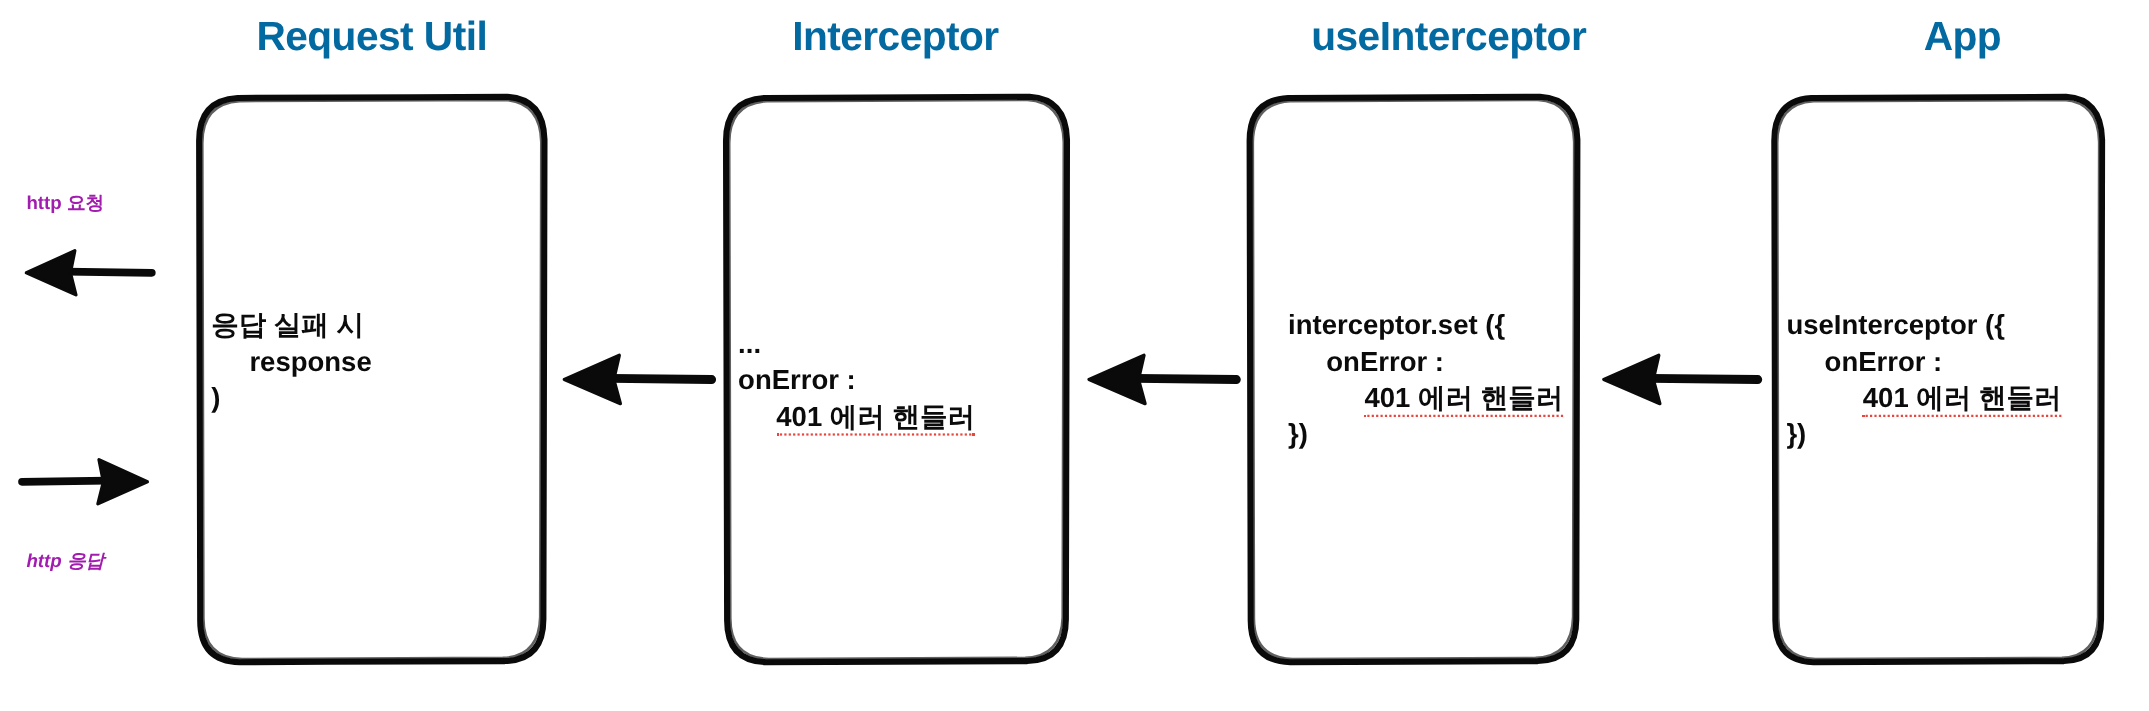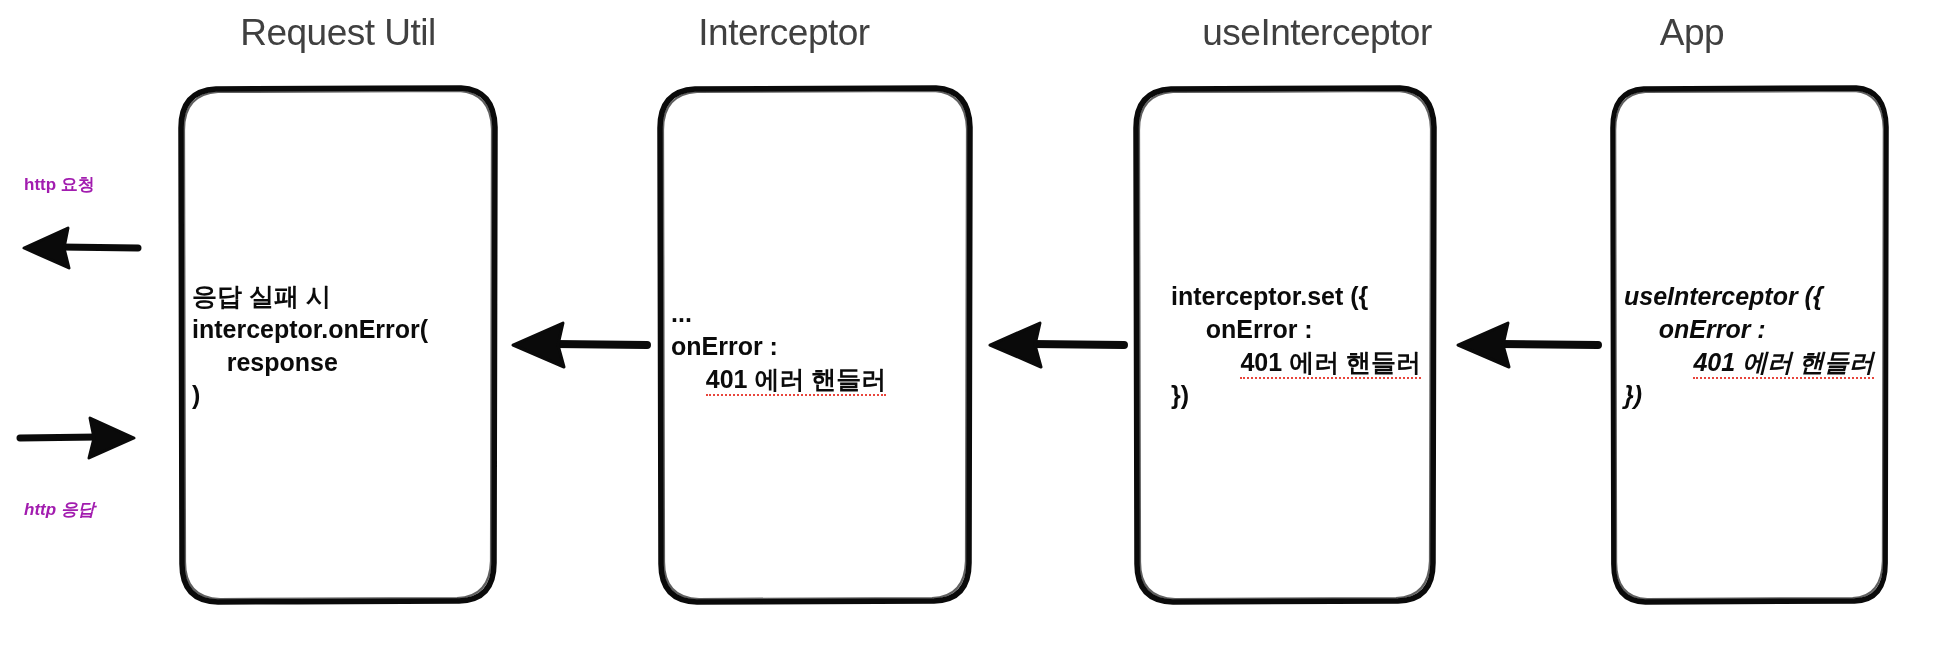--- a/index.html
+++ b/index.html
@@ -16,22 +16,22 @@
     width: 1954px;
     height: 646px;
     background: #ffffff;
     overflow: hidden;
   }
 
   
   .col-title {
     position: absolute;
     font-size: 37px;
-    font-weight: 400;
-    color: #404040;
+    font-weight: 700;
+    color: #0369a1;
     letter-spacing: -0.5px;
     text-align: center;
     white-space: nowrap;
     transform: translateX(-50%);
     top: 12px;
   }
 
   
   .node-box {
     position: absolute;
@@ -79,49 +79,49 @@
     color: #a21caf;
     white-space: nowrap;
   }
 </style>
 </head>
 <body>
 
 <div id="canvas">
 
   <div class="col-title" style="left:338px;">Request Util</div>
-  <div class="col-title" style="left:784px;text-align:center;">Interceptor</div>
+  <div class="col-title" style="left:814px;text-align:center;">Interceptor</div>
   <div class="col-title" style="left:1285px;margin-left:32px;">useInterceptor</div>
-  <div class="col-title" style="left:1692px;">App</div>
+  <div class="col-title" style="left:1784px;">App</div>
 
   <div class="node-box" style="left:178px; top:85px; width:320px; height:520px;padding-left:28px;">
     <svg viewBox="0 0 320 520" preserveAspectRatio="none">
       <path d="M38,4 L283,3 Q316,5 317,42 L316,478 Q316,515 281,516 L40,517 Q4,516 4,479 L3,43 Q3,6 38,4 Z" fill="none" stroke="#0a0a0a" stroke-width="5.5" stroke-linecap="round" stroke-linejoin="round" stroke-dasharray="160 0"></path>
       <path d="M40,7 L281,6 Q313,8 314,44 L313,476 Q312,512 279,513 L42,514 Q7,513 7,477 L6,45 Q6,9 40,7 Z" fill="none" stroke="#0a0a0a" stroke-width="2.2" stroke-linecap="round" stroke-linejoin="round" opacity="0.65"></path>
     </svg>
-    <div class="node-body" style="top:195px;"><div><span>응답 실패 시</span></div><div><span>interceptor.onError(</span></div><div>     <span>response</span></div><div><span>)</span></div></div>
+    <div class="node-body" style="top:195px;"><div><span>응답 실패 시</span></div><div>     <span>response</span></div><div><span>)</span></div></div>
   </div>
 
   <div class="node-box" style="left:657px; top:85px; width:316px; height:520px;">
     <svg viewBox="0 0 316 520" preserveAspectRatio="none">
       <path d="M38,4 L279,3 Q312,5 313,42 L312,478 Q312,515 277,516 L40,517 Q4,516 4,479 L3,43 Q3,6 38,4 Z" fill="none" stroke="#0a0a0a" stroke-width="5.5" stroke-linecap="round" stroke-linejoin="round"></path>
       <path d="M40,7 L277,6 Q309,8 310,44 L309,476 Q308,512 275,513 L42,514 Q7,513 7,477 L6,45 Q6,9 40,7 Z" fill="none" stroke="#0a0a0a" stroke-width="2.2" stroke-linecap="round" stroke-linejoin="round" opacity="0.65"></path>
     </svg>
     <div class="node-body" style="top:212px;"><div><span>...</span></div><div><span>onError :</span></div><div>     <span class="spell">401 에러 핸들러</span></div></div>
   </div>
 
   <div class="node-box" style="left:1133px; top:85px; width:304px; height:520px;">
     <svg viewBox="0 0 304 520" preserveAspectRatio="none">
       <path d="M38,4 L267,3 Q300,5 301,42 L300,478 Q300,515 265,516 L40,517 Q4,516 4,479 L3,43 Q3,6 38,4 Z" fill="none" stroke="#0a0a0a" stroke-width="5.5" stroke-linecap="round" stroke-linejoin="round"></path>
       <path d="M40,7 L265,6 Q297,8 298,44 L297,476 Q296,512 263,513 L42,514 Q7,513 7,477 L6,45 Q6,9 40,7 Z" fill="none" stroke="#0a0a0a" stroke-width="2.2" stroke-linecap="round" stroke-linejoin="round" opacity="0.65"></path>
     </svg>
     <div class="node-body" style="top:195px;margin-left:24px;"><div><span>interceptor.set ({</span></div><div>     <span>onError :</span></div><div>          <span class="spell">401 에러 핸들러</span></div><div><span>})</span></div></div>
   </div>
 
-  <div class="node-box" style="left:1610px; top:85px; width:279px; height:520px;font-style:italic;">
+  <div class="node-box" style="left:1610px; top:85px; width:304px; height:520px;">
     <svg viewBox="0 0 315 520" preserveAspectRatio="none">
       <path d="M38,4 L278,3 Q311,5 312,42 L311,478 Q311,515 276,516 L40,517 Q4,516 4,479 L3,43 Q3,6 38,4 Z" fill="none" stroke="#0a0a0a" stroke-width="5.5" stroke-linecap="round" stroke-linejoin="round"></path>
       <path d="M40,7 L276,6 Q308,8 309,44 L308,476 Q307,512 274,513 L42,514 Q7,513 7,477 L6,45 Q6,9 40,7 Z" fill="none" stroke="#0a0a0a" stroke-width="2.2" stroke-linecap="round" stroke-linejoin="round" opacity="0.65"></path>
     </svg>
     <div class="node-body" style="top:195px;"><div><span>useInterceptor ({</span></div><div>     <span>onError :</span></div><div>          <span class="spell">401 에러 핸들러</span></div><div><span>})</span></div></div>
   </div>
 
   <div class="edge-label" style="left:24px; top:173px;">http 요청</div>
 
   <div class="arrow" style="left:14px; top:218px; width:128px; height:60px;">

